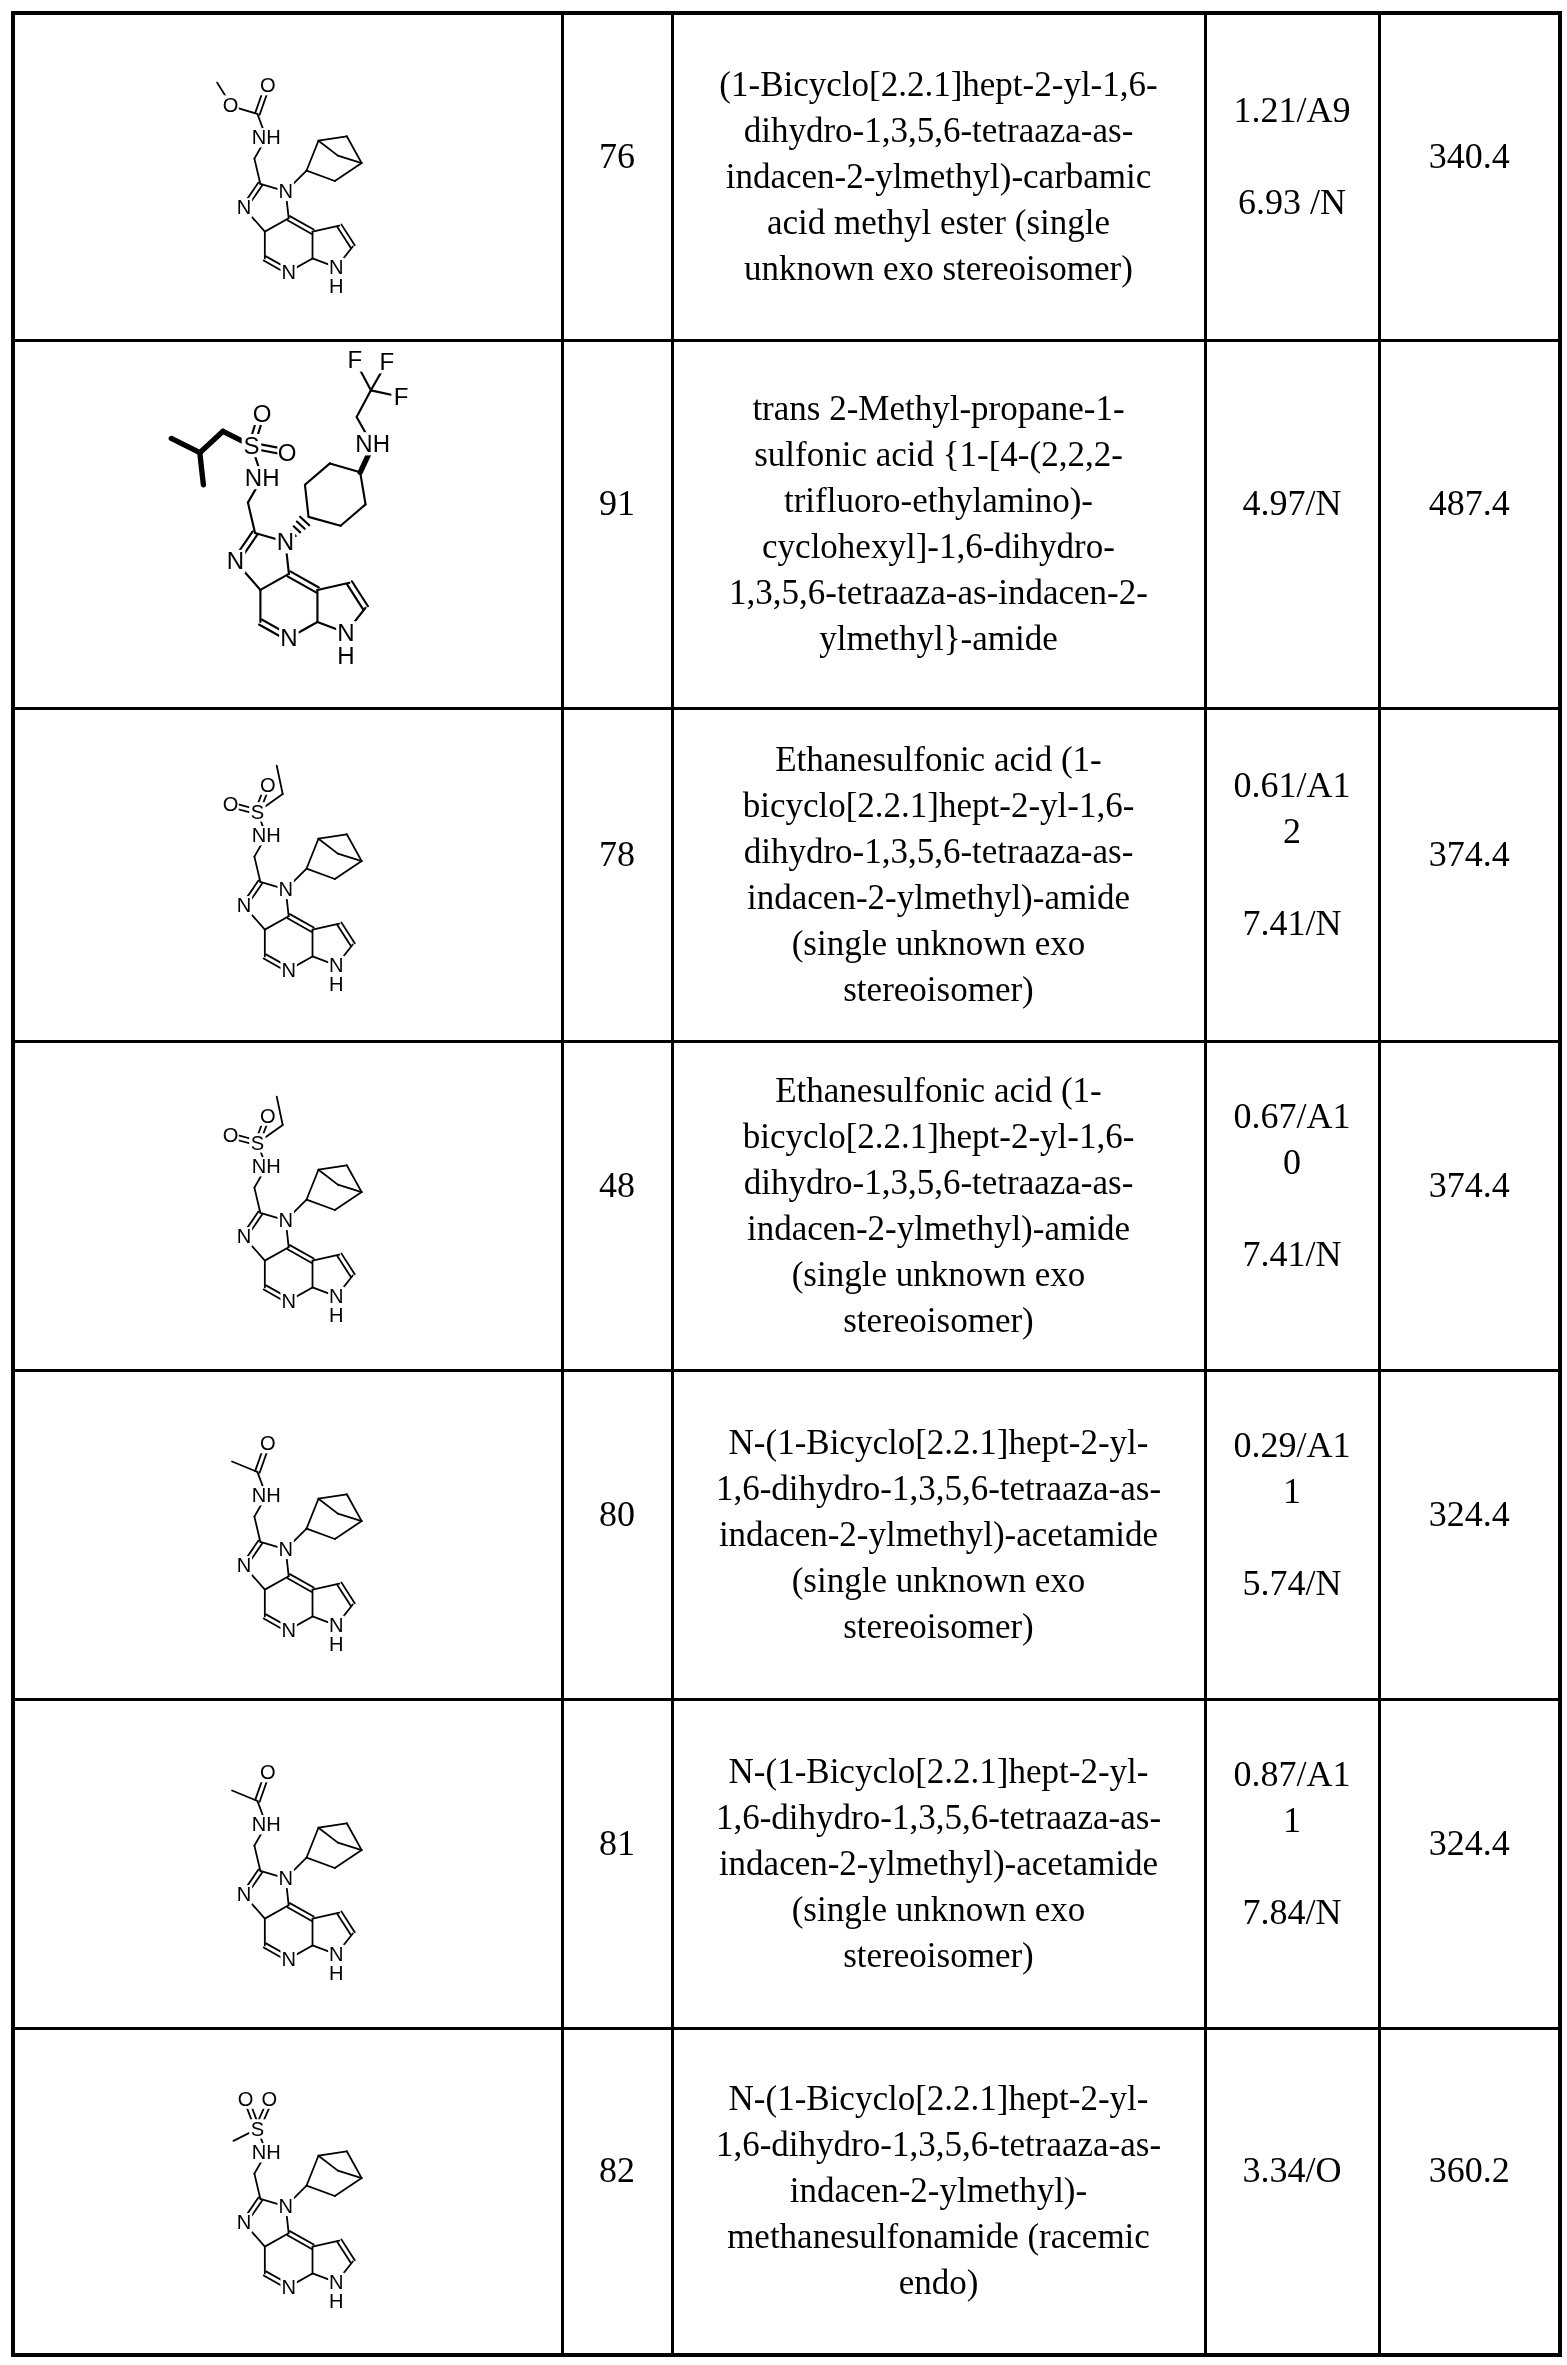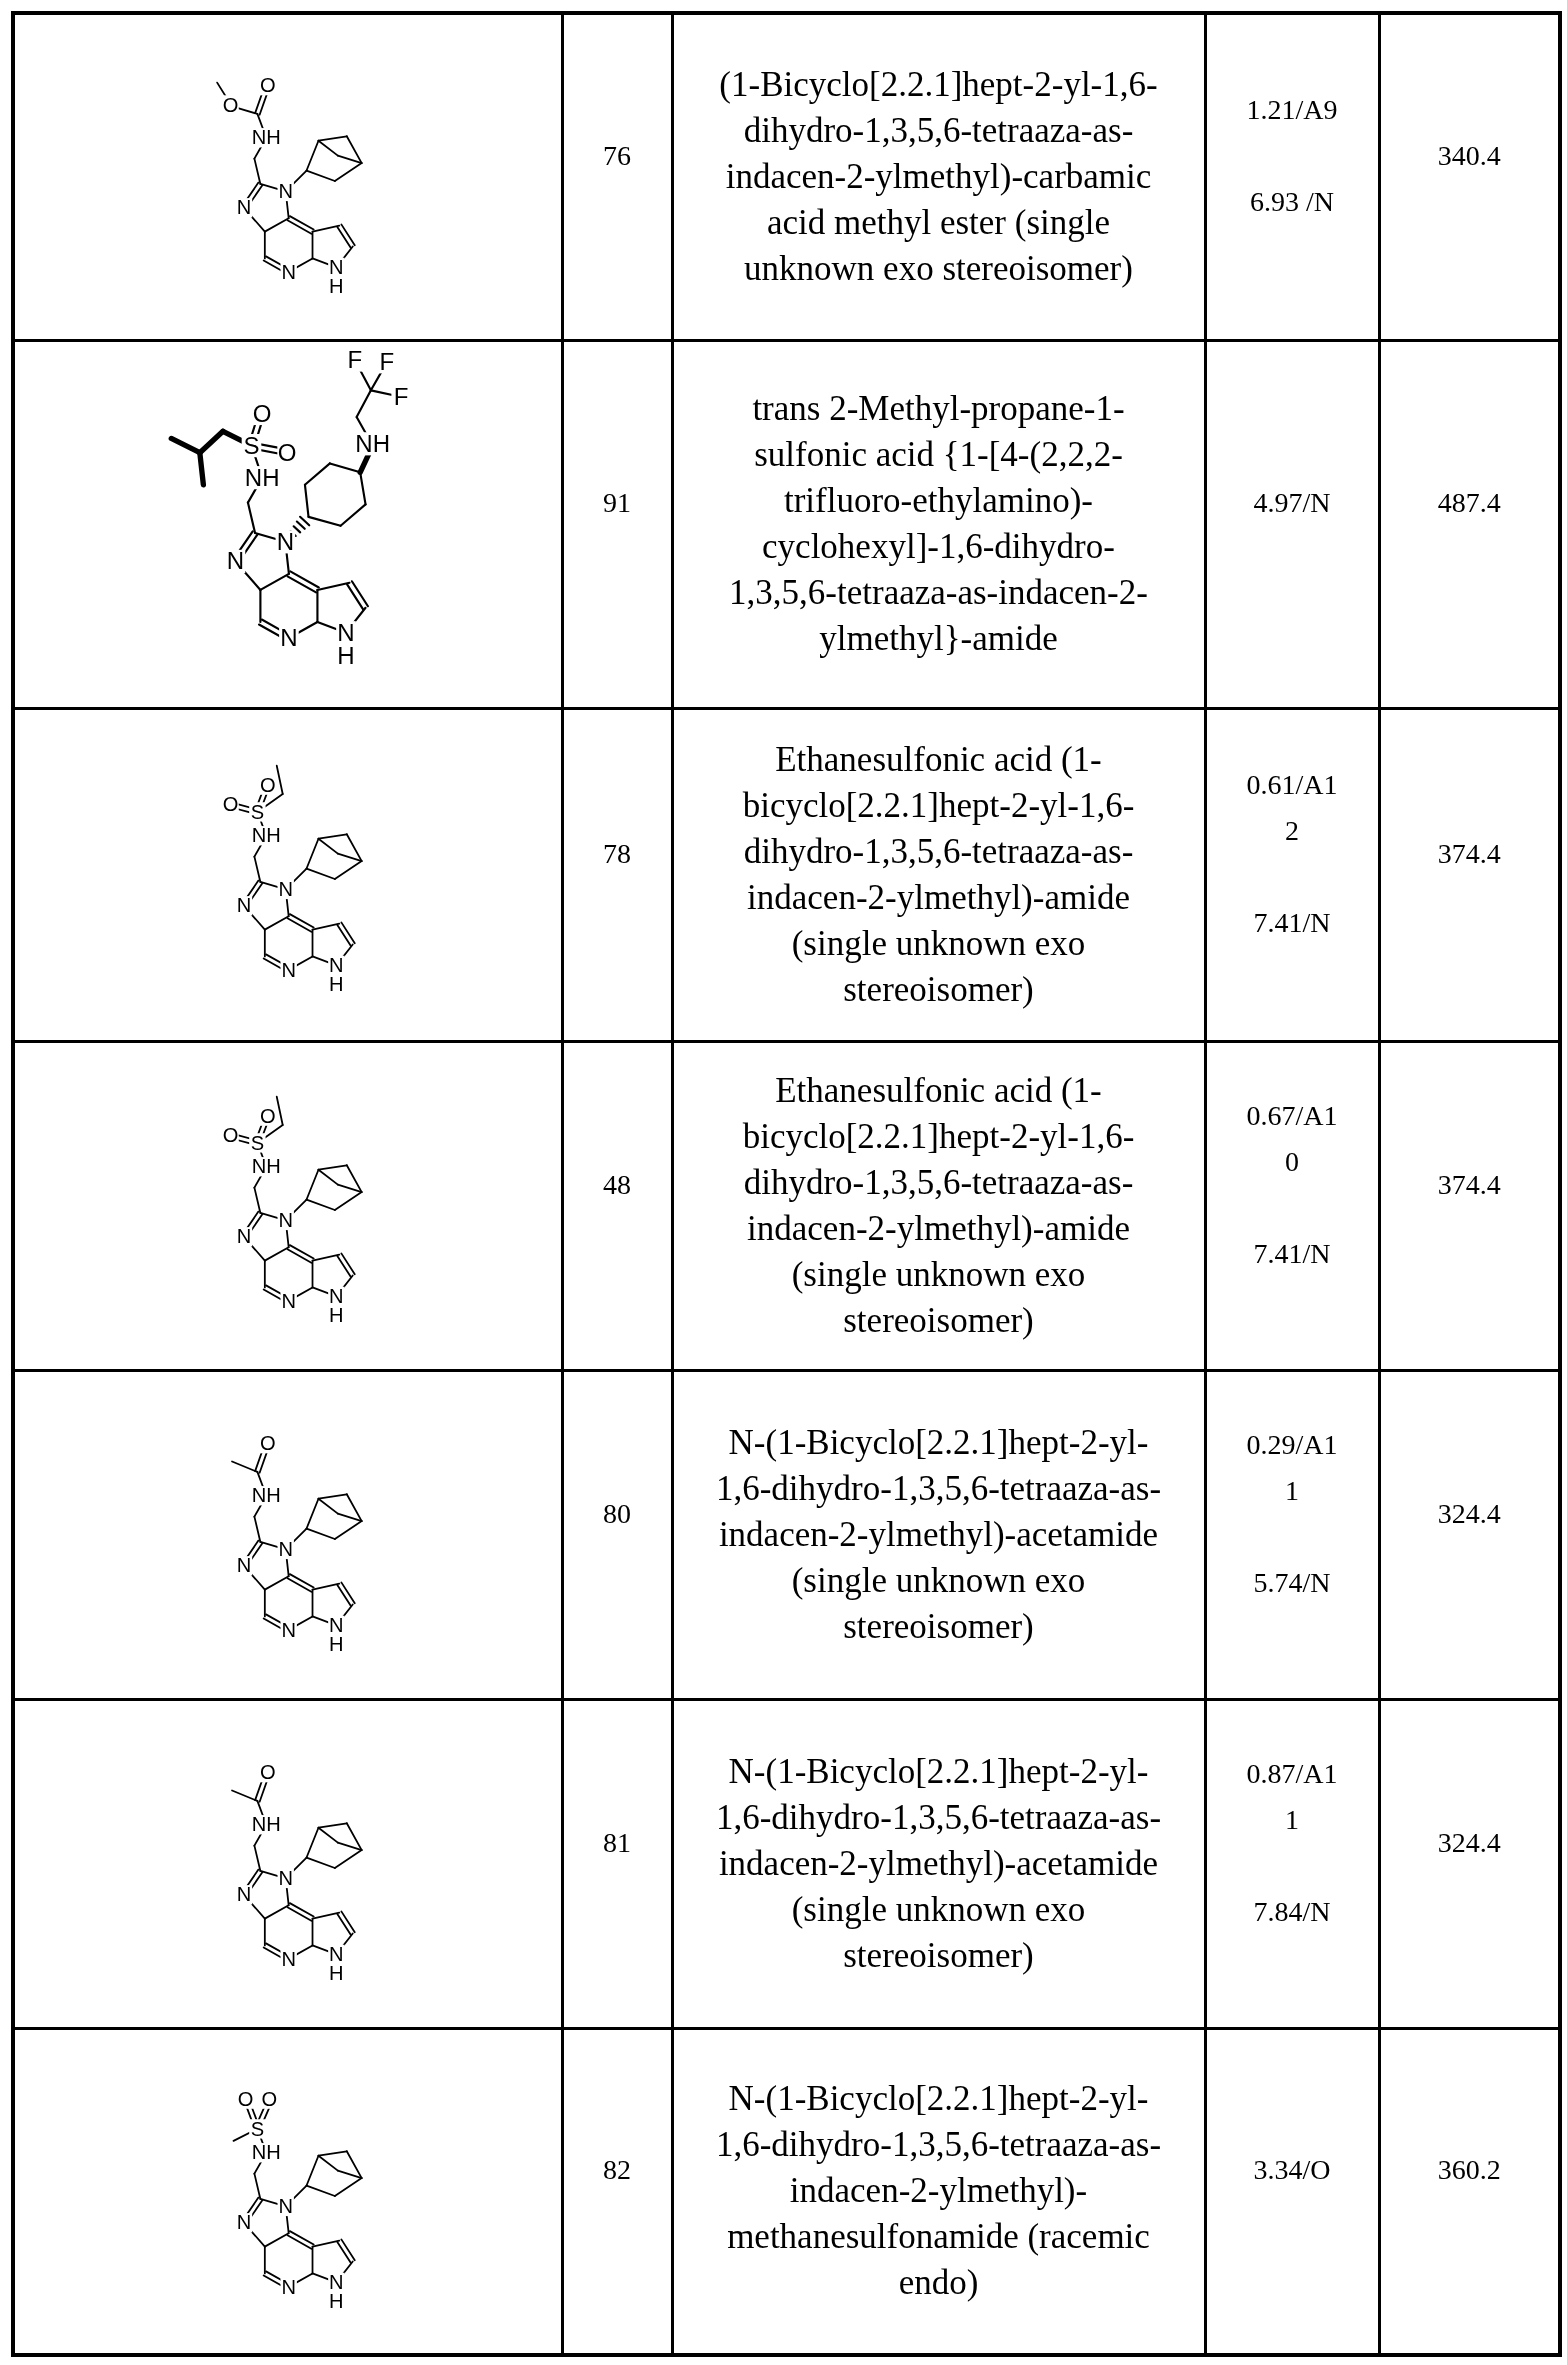--- a/index.html
+++ b/index.html
@@ -3,21 +3,21 @@
 <meta charset="utf-8">
 <style>
   html,body{margin:0;padding:0;background:#ffffff;}
   body{width:1568px;height:2366px;position:relative;font-family:"Liberation Serif","DejaVu Serif",serif;color:#000;}
   table.comp{position:absolute;left:11px;top:11px;border-collapse:collapse;table-layout:fixed;border:4.2px solid #000;}
   table.comp td{border:3.3px solid #000;padding:0;vertical-align:middle;overflow:hidden;}
   .structure-cell{text-align:center;}
   .structure-wrap{display:flex;align-items:center;justify-content:center;width:100%;height:100%;}
   .mol{height:301px;display:block;}
   tr.tall .mol{height:360px;}
-  .num-cell,.lc-cell,.mw-cell{text-align:center;font-size:28px;line-height:46px;}
+  .num-cell,.lc-cell,.mw-cell{text-align:center;font-size:36px;line-height:46px;}
   .num-cell .v,.lc-cell .v,.mw-cell .v{display:flex;flex-direction:column;justify-content:center;align-items:center;height:100%;padding-bottom:42px;box-sizing:border-box;white-space:pre-line;}
   .name-cell{text-align:center;font-size:35px;line-height:46px;}
   .name-cell .v{display:flex;flex-direction:column;justify-content:center;align-items:center;height:100%;padding:0 9px;box-sizing:border-box;white-space:pre-line;}
 </style>
 </head>
 <body>
 
 <table class="comp">
   <colgroup>
     <col style="width:549px">

